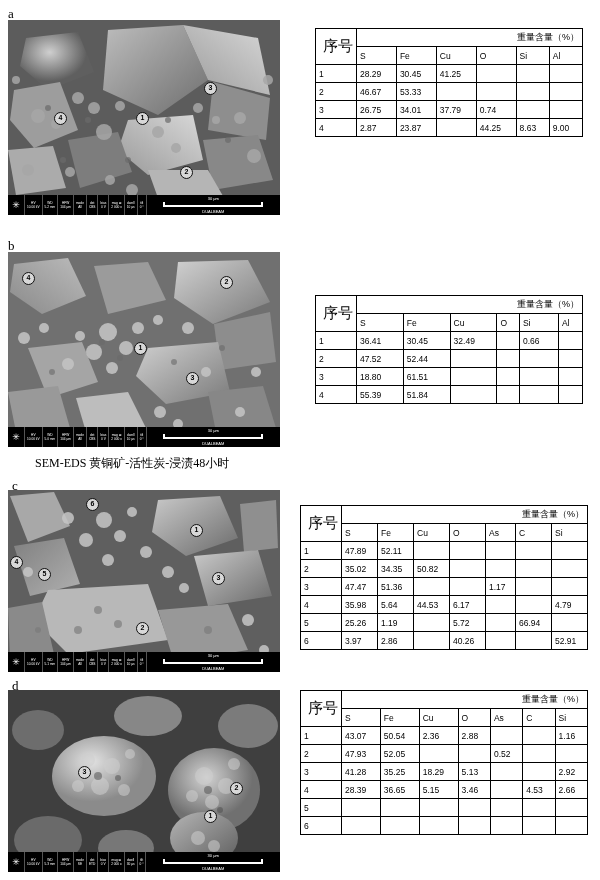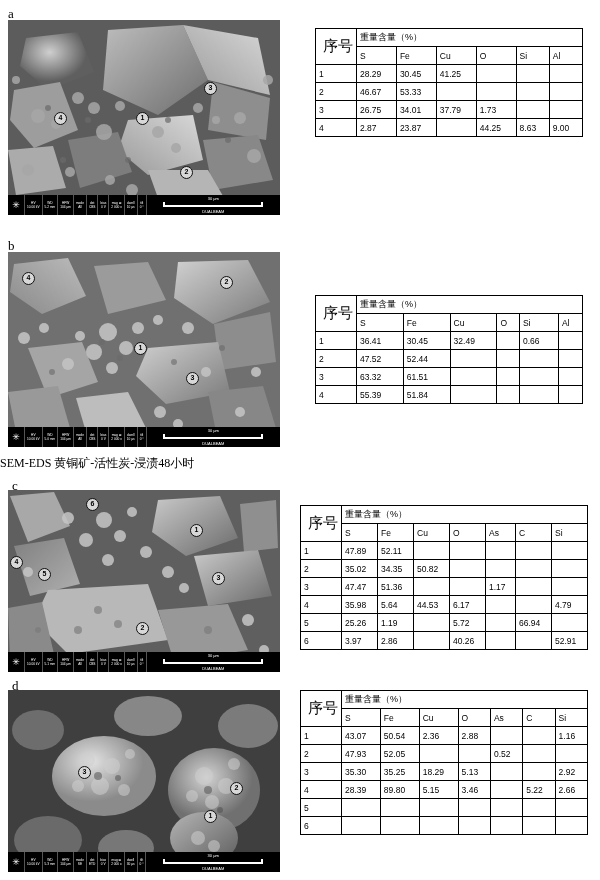--- a/index.html
+++ b/index.html
@@ -51,24 +51,24 @@
   
   table.dt{
     border-collapse:collapse;font-size:8.5px;
     font-family:"Liberation Sans", sans-serif;
     background:#fff;
   }
   table.dt th, table.dt td{
     border:1px solid #000;padding:2px 3px;text-align:left;
     font-weight:normal;height:13px;
   }
-  table.dt th.hdr-main{text-align:left;font-size:9px;}
+  table.dt th.hdr-main{text-align:right;font-size:9px;}
   table.dt th.hdr-no{text-align:right;font-size:15px;}
   .caption{
-    position:absolute;font-size:12px;font-family:"Liberation Serif",serif;
+    position:absolute;font-size:12px;font-family:"Liberation Serif",serif;margin-left:35px;
   }
 </style>
 </head>
 <body>
 
 <div class="panel-letter" style="left:8px;top:6px;">a</div>
 
 <div class="sem" style="left:8px;top:20px;width:272px;height:195px;">
   <svg class="grains" viewBox="0 0 272 195" preserveAspectRatio="none">
     <defs>
@@ -205,21 +205,21 @@
     <td></td>
     <td></td>
     <td></td>
     <td></td>
   </tr>
   <tr>
     <td>3</td>
     <td>26.75</td>
     <td>34.01</td>
     <td>37.79</td>
-    <td>1.73</td>
+    <td>0.74</td>
     <td></td>
     <td></td>
   </tr>
   <tr>
     <td>4</td>
     <td>2.87</td>
     <td>23.87</td>
     <td></td>
     <td>44.25</td>
     <td>8.63</td>
@@ -355,21 +355,21 @@
     <td>2</td>
     <td>47.52</td>
     <td>52.44</td>
     <td></td>
     <td></td>
     <td></td>
     <td></td>
   </tr>
   <tr>
     <td>3</td>
-    <td>63.32</td>
+    <td>18.80</td>
     <td>61.51</td>
     <td></td>
     <td></td>
     <td></td>
     <td></td>
   </tr>
   <tr>
     <td>4</td>
     <td>55.39</td>
     <td>51.84</td>
@@ -686,36 +686,36 @@
     <td>47.93</td>
     <td>52.05</td>
     <td></td>
     <td></td>
     <td>0.52</td>
     <td></td>
     <td></td>
   </tr>
   <tr>
     <td>3</td>
-    <td>35.30</td>
+    <td>41.28</td>
     <td>35.25</td>
     <td>18.29</td>
     <td>5.13</td>
     <td></td>
     <td></td>
     <td>2.92</td>
   </tr>
   <tr>
     <td>4</td>
     <td>28.39</td>
-    <td>89.80</td>
+    <td>36.65</td>
     <td>5.15</td>
     <td>3.46</td>
     <td></td>
-    <td>5.22</td>
+    <td>4.53</td>
     <td>2.66</td>
   </tr>
   <tr>
     <td>5</td>
     <td></td>
     <td></td>
     <td></td>
     <td></td>
     <td></td>
     <td></td>

